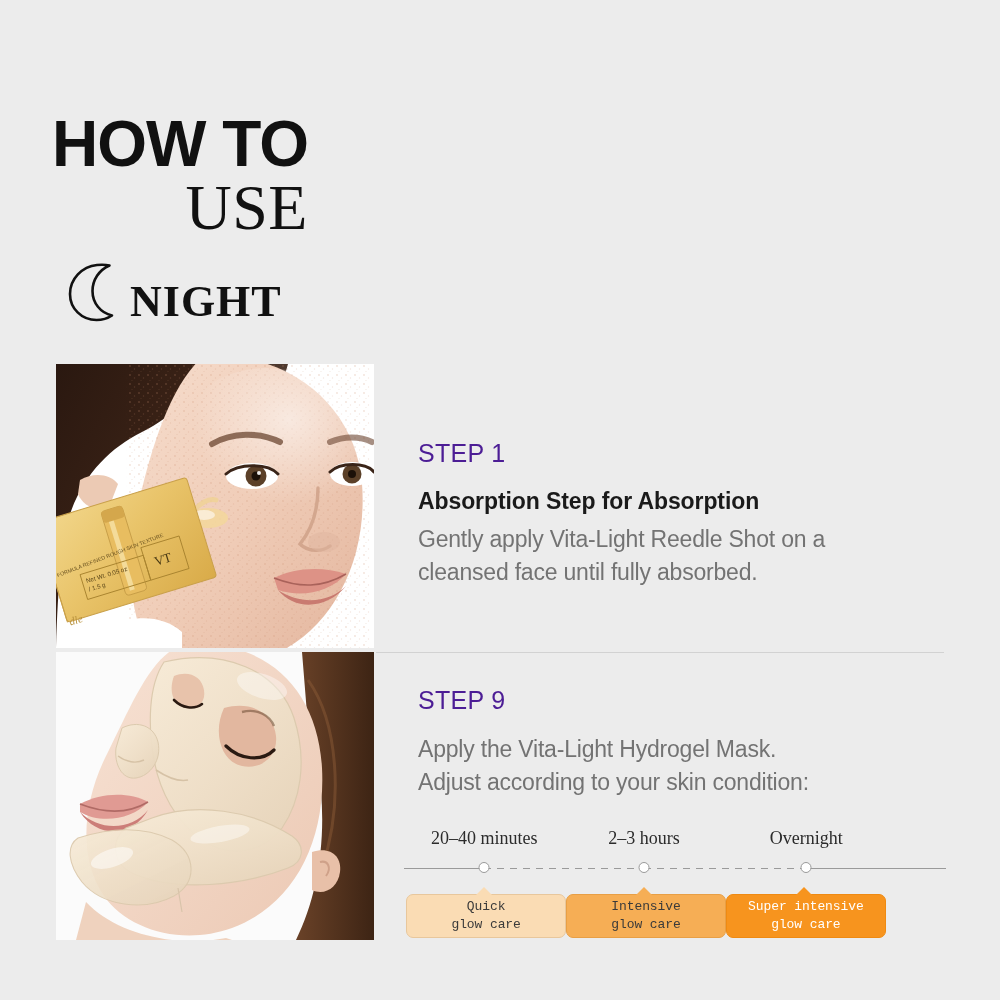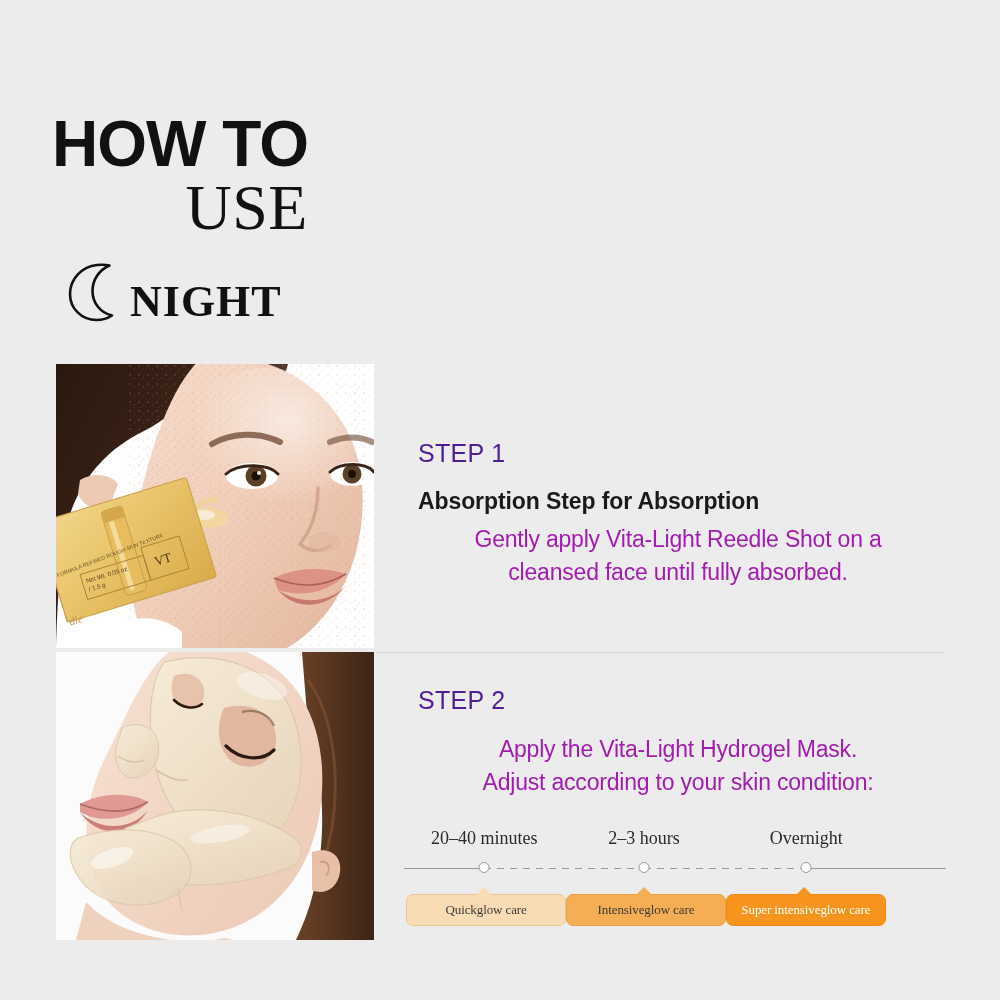--- a/index.html
+++ b/index.html
@@ -117,24 +117,23 @@
     font-weight: bold;
     color: #1a1a1a;
     letter-spacing: -0.1px;
     line-height: 1.35;
     margin-bottom: 6px;
   }
   .step-body {
     font-family: "Liberation Sans", sans-serif;
     font-size: 23px;
     font-weight: normal;
-    color: #a21caf;
+    color: #737373;
     line-height: 1.45;
     letter-spacing: -0.2px;
-    text-align: center;
   }
   .step-body div { white-space: nowrap; }
 
   
   .timeline {
     position: absolute;
     left: 404px;
     top: 828px;
     width: 542px;
     height: 115px;
@@ -188,27 +187,27 @@
   .tl-cards {
     position: absolute;
     left: 0;
     top: 58px;
     width: 542px;
     height: 56px;
   }
   .tl-card {
     position: absolute;
     top: 8px;
-    height: 32px;
+    height: 44px;
     border-radius: 7px;
     display: flex;
-    flex-direction: row;
+    flex-direction: column;
     align-items: center;
     justify-content: center;
-    font-family: Liberation Serif, serif;
+    font-family: Liberation Mono, monospace;
     font-size: 13px;
     line-height: 1.35;
     letter-spacing: -0.1px;
     box-sizing: border-box;
   }
   .tl-card .pointer {
     position: absolute;
     top: -8px;
     width: 0;
     height: 0;
@@ -382,21 +381,21 @@
   <div class="step step-1">
     <div class="step-number">STEP 1</div>
     <div class="step-heading">Absorption Step for Absorption</div>
     <div class="step-body">
       <div>Gently apply Vita-Light Reedle Shot on a</div>
       <div>cleansed face until fully absorbed.</div>
     </div>
   </div>
 
   <div class="step step-2">
-    <div class="step-number">STEP 2</div>
+    <div class="step-number">STEP 9</div>
     <div class="step-body">
       <div>Apply the Vita-Light Hydrogel Mask.</div>
       <div>Adjust according to your skin condition:</div>
     </div>
   </div>
 
   <div class="timeline">
     <div class="tl-labels">
       <span class="tl-label" style="left:14.8%">20–40 minutes</span>
       <span class="tl-label" style="left:44.3%">2–3 hours</span>

